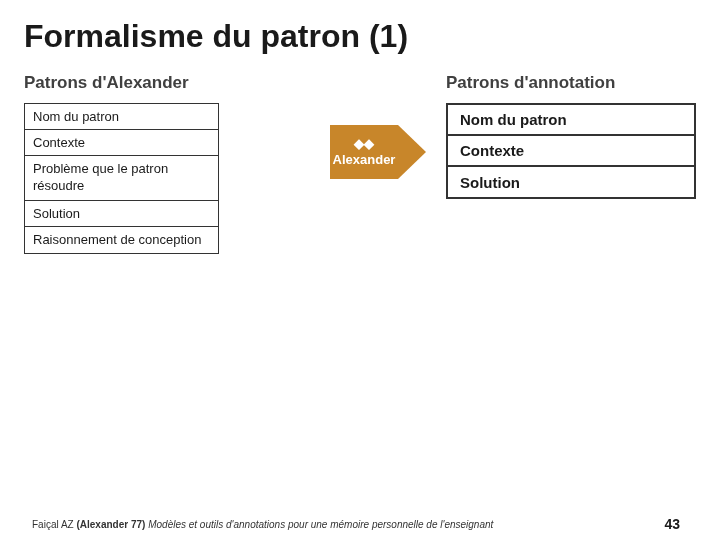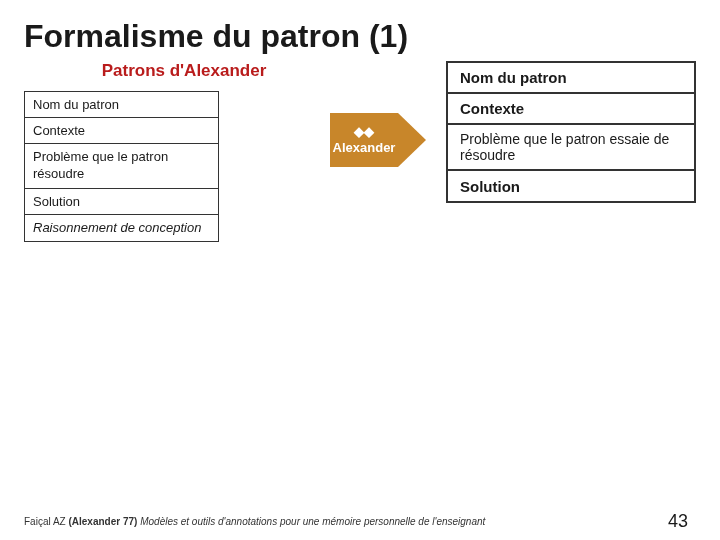--- a/index.html
+++ b/index.html
@@ -16,59 +16,57 @@
       width: 720px;
       height: 540px;
       padding: 18px 24px 10px 24px;
       position: relative;
     }
 
     .title {
       font-size: 32px;
       font-weight: bold;
       color: #1a1a1a;
-      margin-bottom: 6px;
+      margin-bottom: 18px;
       font-family: Arial, sans-serif;
     }
 
     .columns {
       display: flex;
       gap: 0px;
       align-items: flex-start;
     }
 
     
     .left-col {
       width: 320px;
       flex-shrink: 0;
     }
 
     .col-header {
       font-size: 17px;
       font-weight: bold;
-      color: #b91c1c;
+      color: #404040;
       margin-bottom: 10px;
       font-family: Arial, sans-serif;
-      text-align: center;
     }
 
     .patron-row {
       border-bottom: 1.5px solid #333;
       padding: 5px 8px;
       font-size: 13px;
       color: #1a1a1a;
       font-family: Arial, sans-serif;
       min-height: 26px;
       display: flex;
       align-items: center;
     }
 
     .patron-row:last-child {
       border-bottom: none;
-      font-style: italic;
     }
 
     .patron-row.double {
       min-height: 38px;
       line-height: 1.3;
     }
 
     
     .right-col {
       flex: 1;
@@ -105,36 +103,36 @@
 
     
     .footer {
       position: absolute;
       bottom: 8px;
       left: 0;
       width: 712px;
       display: flex;
       align-items: center;
       justify-content: space-between;
-      padding: 0 24px;
+      padding: 0 32px;
     }
 
     .footer-left {
       font-size: 10px;
       color: #333;
       font-family: Arial, sans-serif;
     }
 
     .footer-left span.bold {
       font-weight: bold;
     }
 
     .footer-right {
-      font-size: 18px;
-      font-weight: normal;
+      font-size: 14px;
+      font-weight: bold;
       color: #1a1a1a;
       font-family: Arial, sans-serif;
     }
 
     
     .arrow-shape {
       display: flex;
       align-items: center;
     }
 
@@ -193,25 +191,25 @@
           <div class="arrow-text">
             <span>◆◆</span><br>
             <span>Alexander</span>
           </div>
         </div>
         <div class="arrow-head"></div>
       </div>
     </div>
 
     <div class="right-col">
+      <div class="col-header">Patrons d'annotation</div>
 
       <div class="annotation-box">
         <div class="annotation-row bold-text">Nom du patron</div>
         <div class="annotation-row bold-text">Contexte</div>
-        <div class="annotation-row double">Problème que le patron essaie de résoudre</div>
         <div class="annotation-row bold-text">Solution</div>
       </div>
     </div>
 
   </div>
 
   <div class="footer">
     <div class="footer-left">
       <span>Faiçal AZ</span>
       <span class="bold"> <span>(Alexander 77)</span></span>

